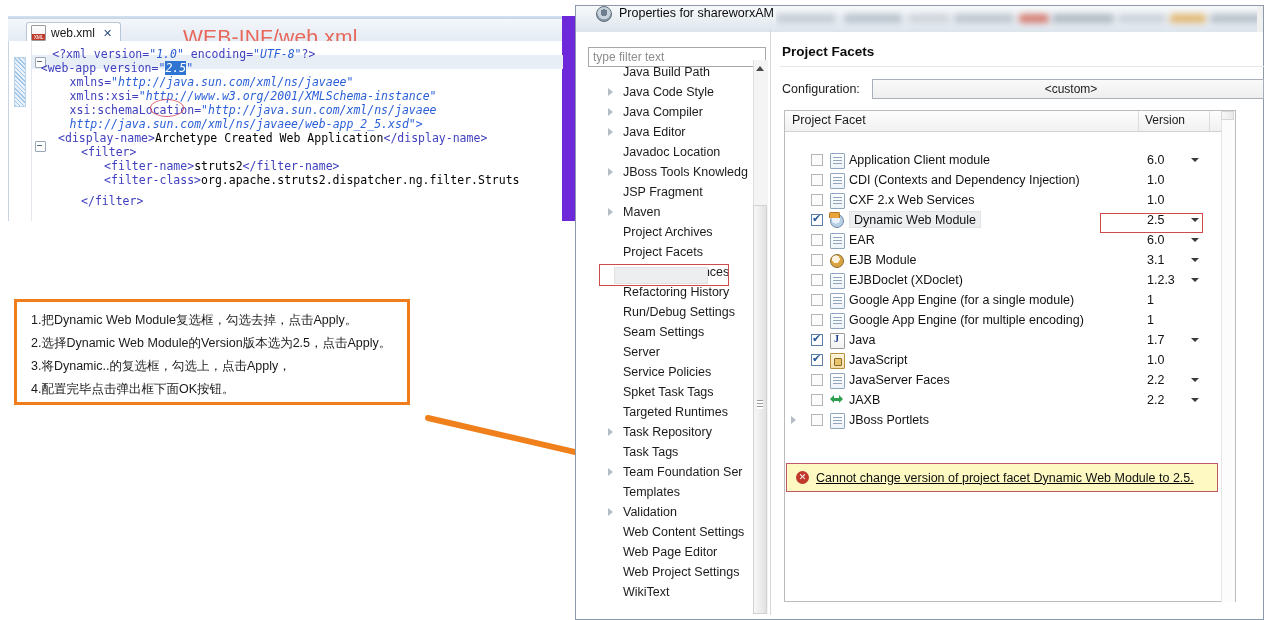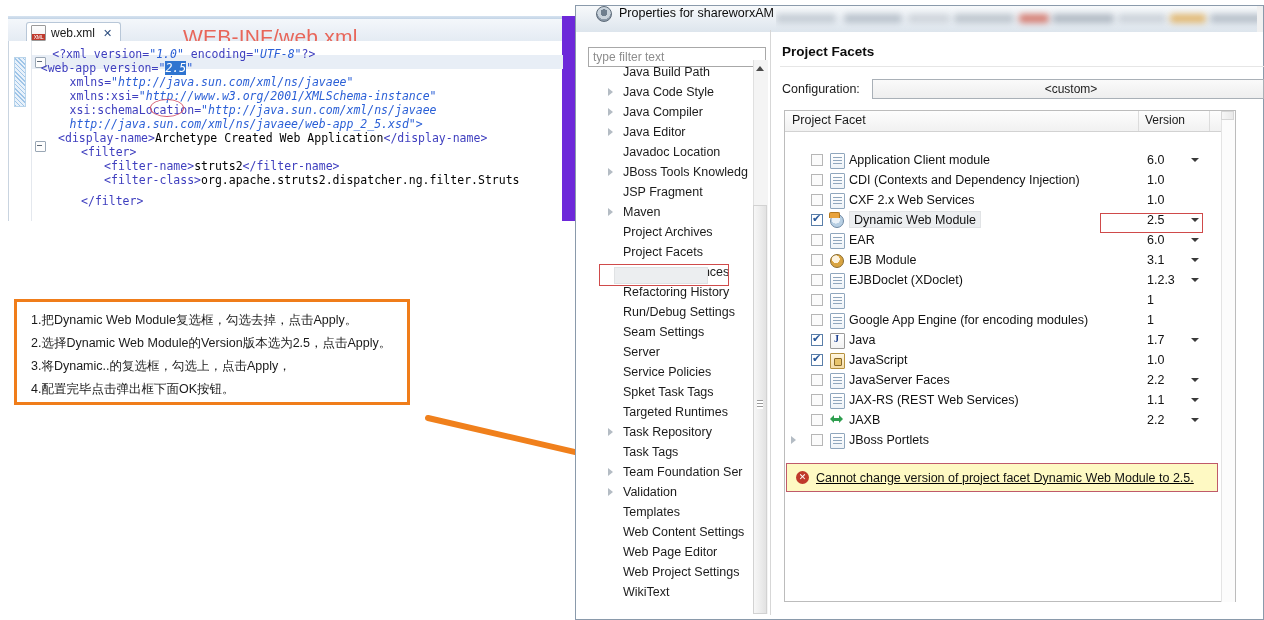--- a/index.html
+++ b/index.html
@@ -485,22 +485,22 @@
         <div class="tree-item"><span>Refactoring History</span></div>
         <div class="tree-item"><span>Run/Debug Settings</span></div>
         <div class="tree-item"><span>Seam Settings</span></div>
         <div class="tree-item"><span>Server</span></div>
         <div class="tree-item"><span>Service Policies</span></div>
         <div class="tree-item"><span>Spket Task Tags</span></div>
         <div class="tree-item"><span>Targeted Runtimes</span></div>
         <div class="tree-item"><span class="twisty"></span><span>Task Repository</span></div>
         <div class="tree-item"><span>Task Tags</span></div>
         <div class="tree-item"><span class="twisty"></span><span>Team Foundation Ser</span></div>
+        <div class="tree-item"><span>Templates</span></div>
         <div class="tree-item"><span class="twisty"></span><span>Validation</span></div>
-        <div class="tree-item"><span>Templates</span></div>
         <div class="tree-item"><span>Web Content Settings</span></div>
         <div class="tree-item"><span>Web Page Editor</span></div>
         <div class="tree-item"><span>Web Project Settings</span></div>
         <div class="tree-item"><span>WikiText</span></div>
       </div>
   </div>
   <div class="tree-sel-fill"></div>
   <div class="tree-sel-box"></div>
 
   <div class="tree-scroll-track"></div>
@@ -566,26 +566,27 @@
         <div class="facet-row">
           <span class="fr-check"></span>
           <span class="fr-icon ic-doc"></span>
           <span class="fr-name">EJBDoclet (XDoclet)</span>
           <span class="fr-ver">1.2.3</span>
           <span class="fr-arrow"></span>
         </div>
         <div class="facet-row">
           <span class="fr-check"></span>
           <span class="fr-icon ic-doc"></span>
+          <span class="fr-name">Google App Engine (for a single module)</span>
           <span class="fr-ver">1</span>
         </div>
         <div class="facet-row">
           <span class="fr-check"></span>
           <span class="fr-icon ic-doc"></span>
-          <span class="fr-name">Google App Engine (for encoding modules)</span>
+          <span class="fr-name">Google App Engine (for multiple encoding)</span>
           <span class="fr-ver">1</span>
         </div>
         <div class="facet-row">
           <span class="fr-check on"></span>
           <span class="fr-icon ic-java"></span>
           <span class="fr-name">Java</span>
           <span class="fr-ver">1.7</span>
           <span class="fr-arrow"></span>
         </div>
         <div class="facet-row">
@@ -596,27 +597,20 @@
         </div>
         <div class="facet-row">
           <span class="fr-check"></span>
           <span class="fr-icon ic-doc"></span>
           <span class="fr-name">JavaServer Faces</span>
           <span class="fr-ver">2.2</span>
           <span class="fr-arrow"></span>
         </div>
         <div class="facet-row">
           <span class="fr-check"></span>
-          <span class="fr-icon ic-doc"></span>
-          <span class="fr-name">JAX-RS (REST Web Services)</span>
-          <span class="fr-ver">1.1</span>
-          <span class="fr-arrow"></span>
-        </div>
-        <div class="facet-row">
-          <span class="fr-check"></span>
           <span class="fr-icon ic-jaxb"></span>
           <span class="ic-jaxb-r"></span>
           <span class="fr-name">JAXB</span>
           <span class="fr-ver">2.2</span>
           <span class="fr-arrow"></span>
         </div>
         <div class="facet-row">
           <span class="fr-twisty"></span>
           <span class="fr-check"></span>
           <span class="fr-icon ic-doc"></span>

